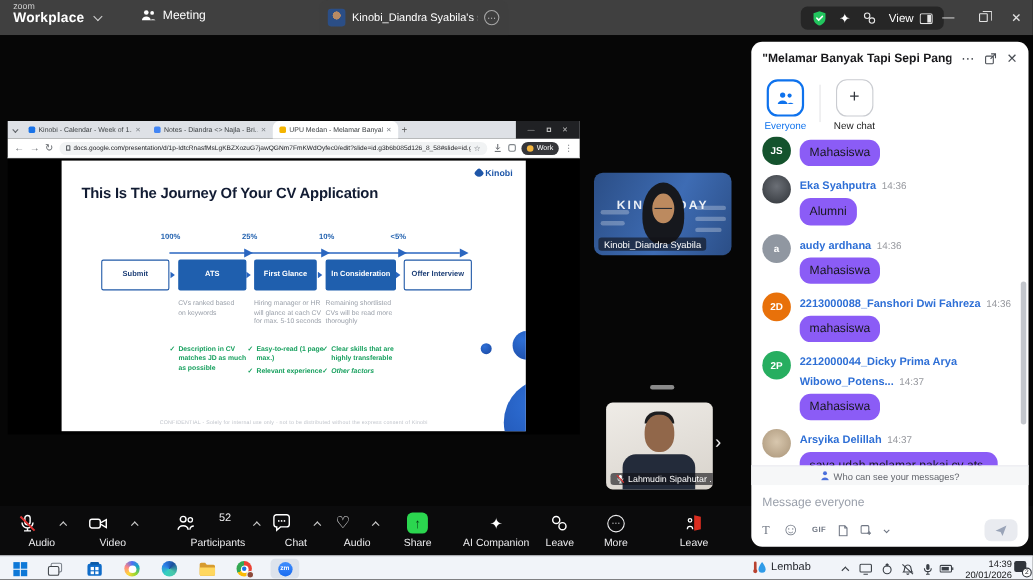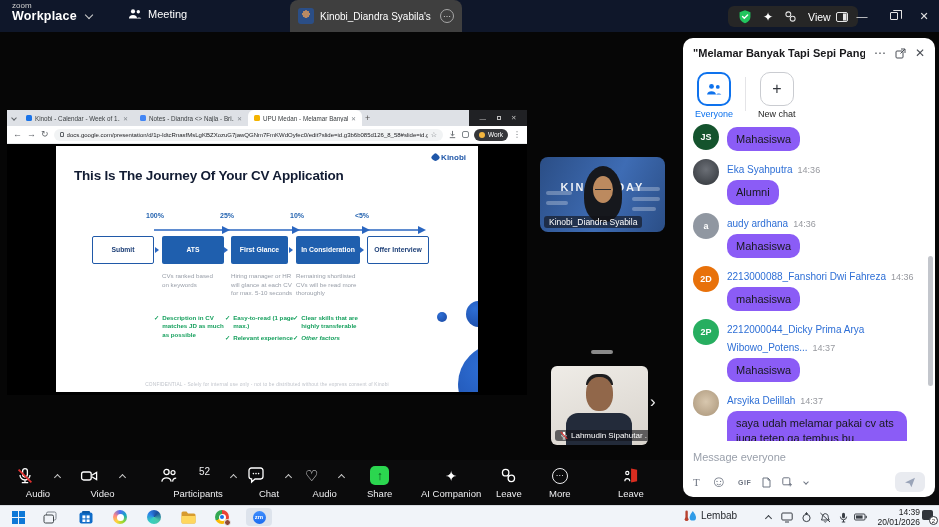--- a/index.html
+++ b/index.html
@@ -1,21 +1,21 @@
 <!DOCTYPE html>
 <html><head>
 <meta charset="utf-8">
 <style>
   * { margin:0; padding:0; box-sizing:border-box; }
   html,body { width:939px; height:527px; overflow:hidden; background:#000;
     font-family:"Liberation Sans", sans-serif; }
   #app { position:relative; width:939px; height:527px; background:#050505; }
 
   
-  .titlebar { position:absolute; left:0; top:0; width:939px; height:32px; background:#0f172a; }
+  .titlebar { position:absolute; left:0; top:0; width:939px; height:32px; background:#404040; }
   .brand { position:absolute; left:12px; top:2px; color:#fff; line-height:1.05; }
   .brand .b-top { font-size:8px; color:#cfcfcf; }
   .brand .b-bot { font-size:12.5px; font-weight:bold; letter-spacing:.2px; }
   .chev-down { display:inline-block; width:6px; height:6px; border-left:1.5px solid #cfcfcf;
     border-bottom:1.5px solid #cfcfcf; transform:rotate(-45deg); }
   .brand-chev { position:absolute; left:86px; top:12px; }
   .meeting-tab { position:absolute; left:128px; top:8px; display:flex; align-items:center; gap:6px;
     color:#fff; font-size:11px; }
   .screen-tab { position:absolute; left:290px; top:0; width:172px; height:32px; background:#3f3f3f;
     border-radius:8px 8px 0 0; display:flex; align-items:center; gap:6px; padding:0 8px; }
@@ -131,21 +131,21 @@
   .ctab-label { font-size:9px; color:#1f1f1f; }
   .ctab-label.blue { color:#0E72ED; }
   .ctab-div { width:1px; height:34px; background:#e4e4e7; margin-top:5px; }
   .cmsgs { flex:1; overflow:hidden; padding:0 10px; position:relative; }
   .msg { display:flex; gap:8px; margin-bottom:8px; }
   .av { width:26px; height:26px; border-radius:50%; color:#fff; font-size:9px; font-weight:bold;
     display:flex; align-items:center; justify-content:center; flex-shrink:0; }
   .av.photo-dark { background:radial-gradient(circle at 50% 40%, #6b6f76, #2f3338); }
   .av.photo-tan  { background:radial-gradient(circle at 50% 45%, #d8c7ae, #a99478); }
   .mrow { min-width:0; }
-  .mname { font-size:10px; color:#2e6fd6; font-weight:400; display:inline; }
+  .mname { font-size:10px; color:#2e6fd6; font-weight:700; display:inline; }
   .mtime { font-size:9px; color:#97999f; margin-left:5px; }
   .bub { display:inline-block; background:#8b5cf6; border-radius:10px; padding:5px 9px; font-size:11px;
     color:#17181c; margin-top:3px; max-width:180px; line-height:1.3; }
   .cscroll { position:absolute; right:2px; top:218px; width:5px; height:130px; border-radius:3px; background:#c3c6cc; }
   .cprivacy { height:18px; background:#f6f7f8; border-top:1px solid #ececef; display:flex; align-items:center;
     justify-content:center; gap:4px; font-size:8.5px; color:#63666d; }
   .cinput { height:26px; padding:6px 10px 0; }
   .cinput input { width:100%; border:none; outline:none; font-size:11px; color:#333; background:transparent; }
   .cinput input::placeholder { color:#9aa0ab; }
   .ctools { height:30px; display:flex; align-items:center; gap:11px; padding:0 10px; color:#6f7683; }
@@ -476,20 +476,27 @@
         <span class="av photo-tan"></span>
         <div class="mrow">
           <span class="mname">Arsyika Delillah</span><span class="mtime">14:37</span>
           <br><span class="bub">saya udah melamar pakai cv ats juga tetep ga tembus bu</span>
           
         </div>
       </div>
     </div>
     <span class="cscroll"></span>
 
+    <div class="cprivacy">
+      <svg width="8" height="9" viewBox="0 0 8 9">
+        <circle cx="4" cy="2.3" r="1.8" fill="#4a6fdc"></circle>
+          <path d="M0.6 8.6 a3.5 3.4 0 0 1 6.8 0 Z" fill="#4a6fdc"></path>
+      </svg>
+      <span>Who can see your messages?</span>
+    </div>
     <div class="cinput">
       <input type="text" placeholder="Message everyone" style="">
     </div>
     <div class="ctools">
       <span class="t-fmt">T</span>
       <span>☺</span>
       <span class="t-gif">GIF</span>
       <svg width="9" height="11" viewBox="0 0 9 11">
         <path d="M1 1 H6 L8 3 V10 H1 Z" stroke="#6f7683" fill="none"></path>
           <path d="M6 1 V3 H8" stroke="#6f7683" fill="none"></path>

